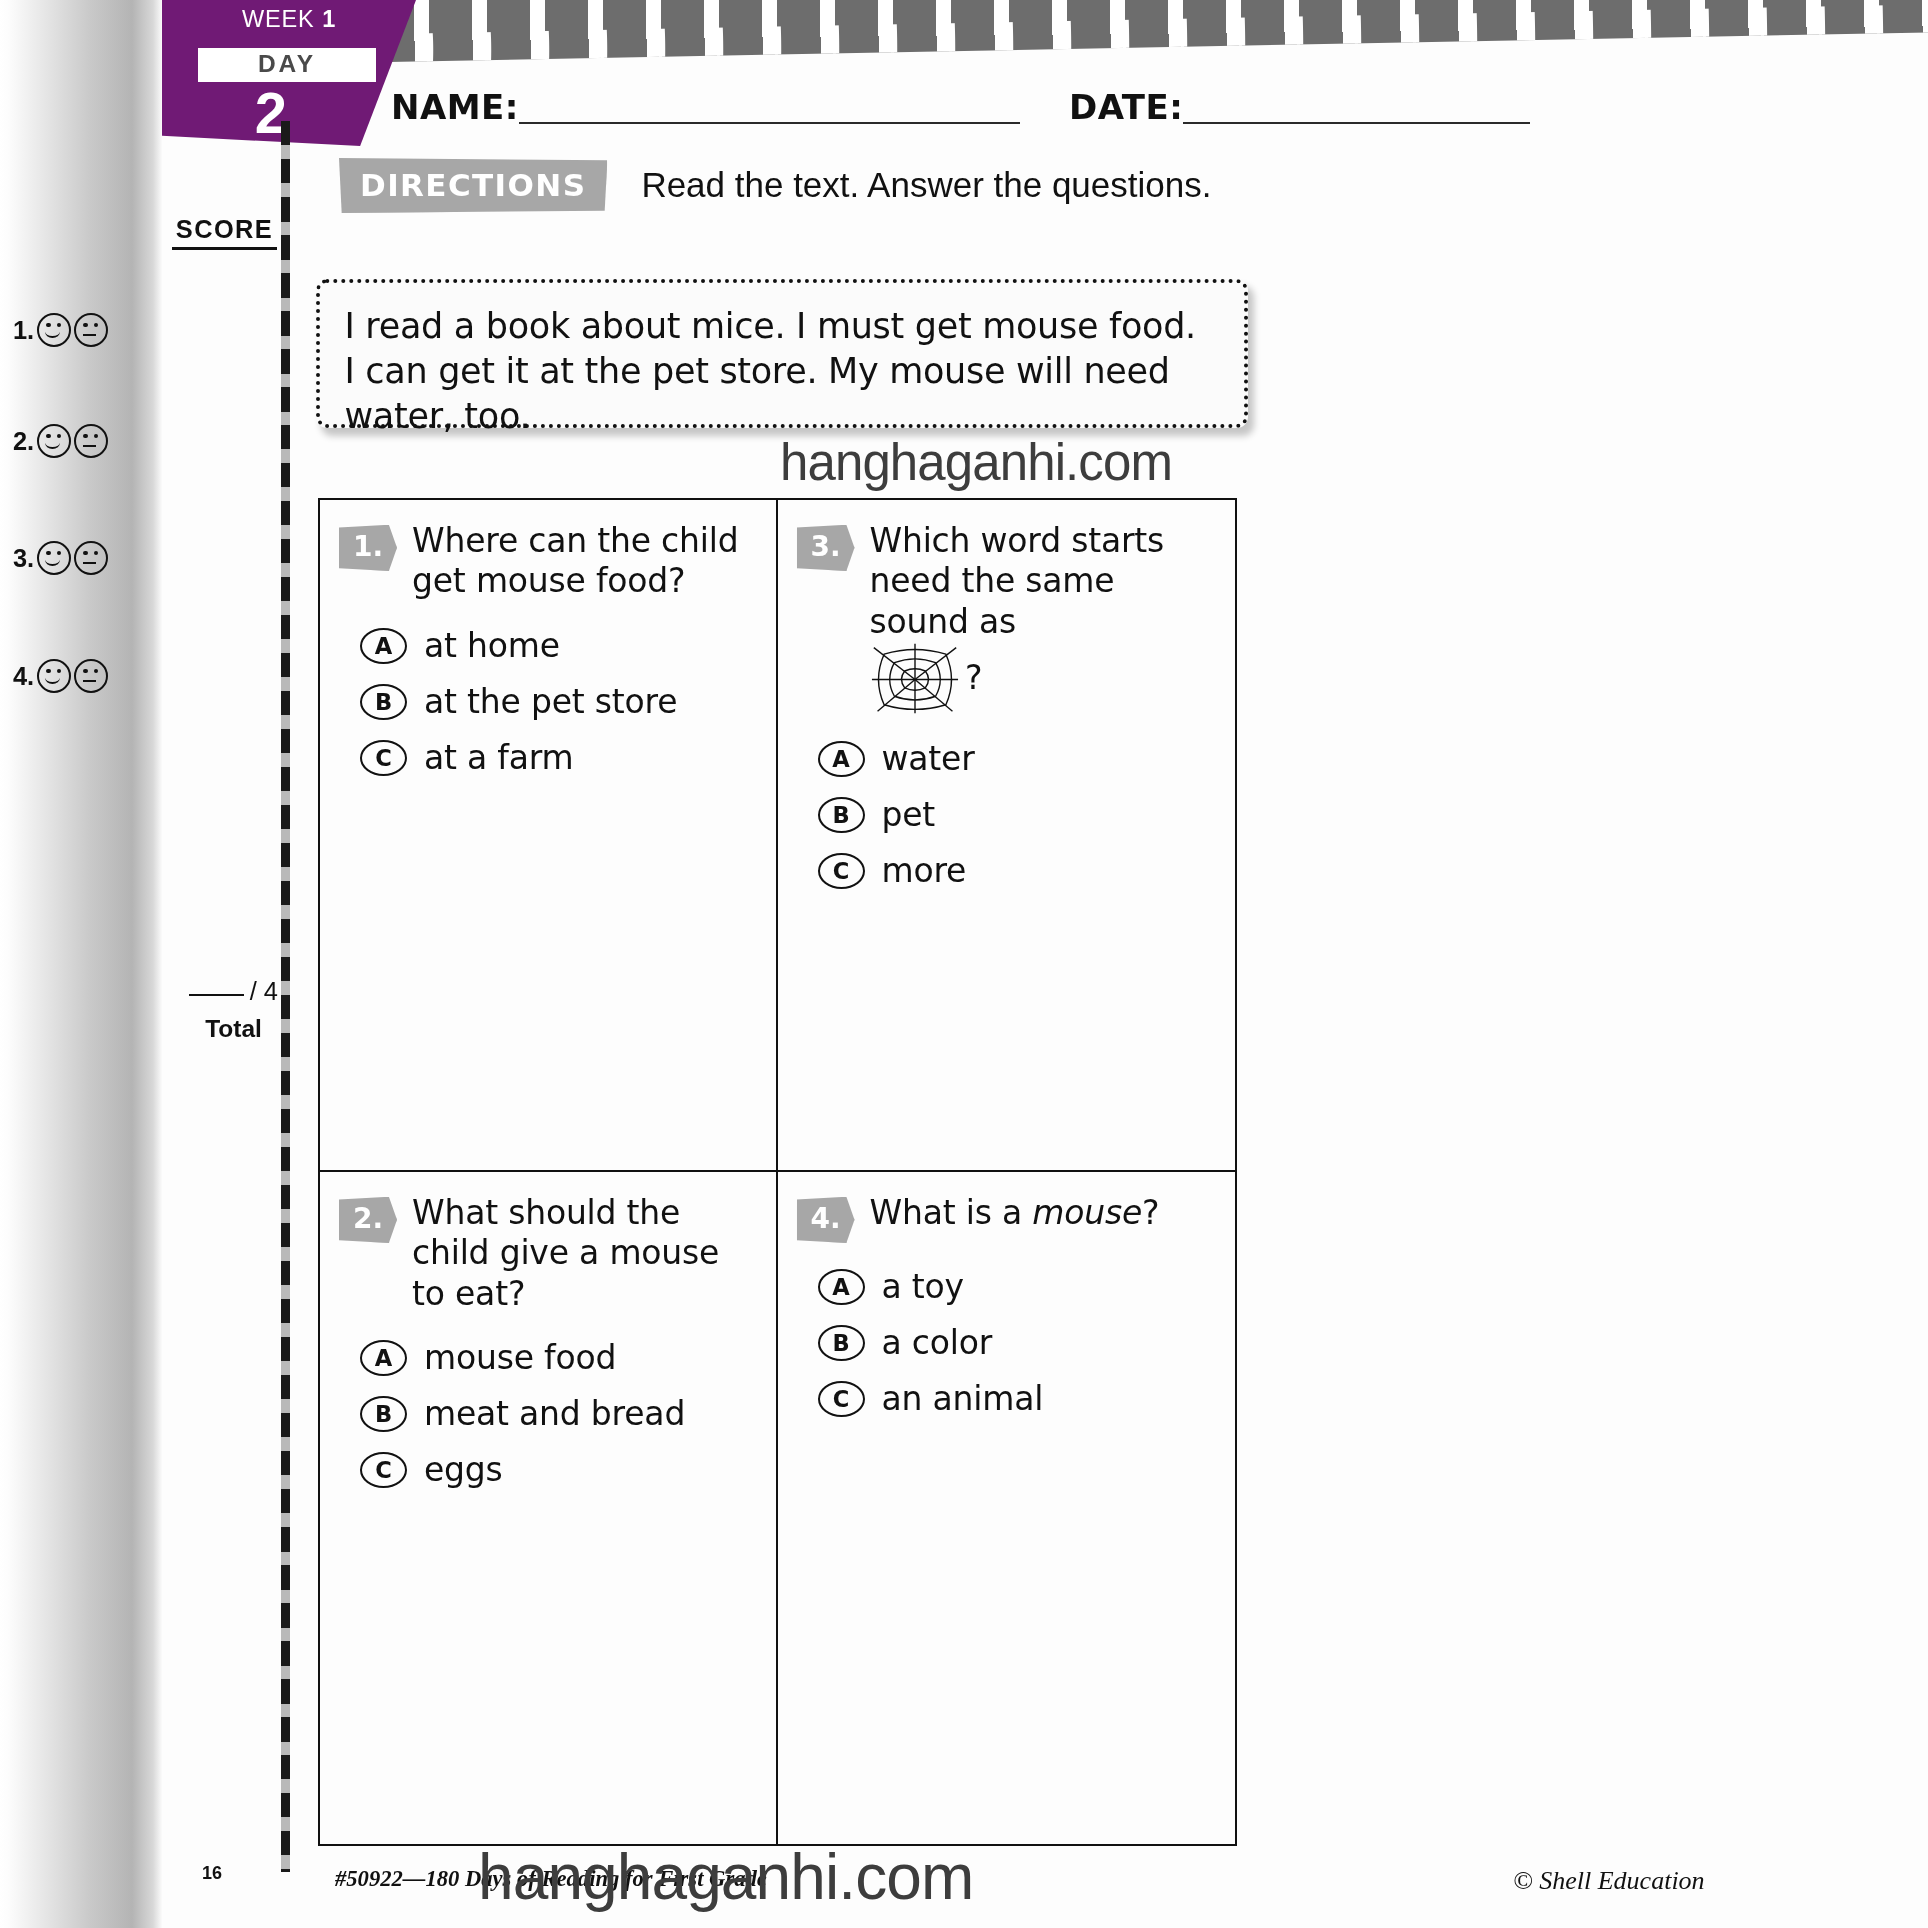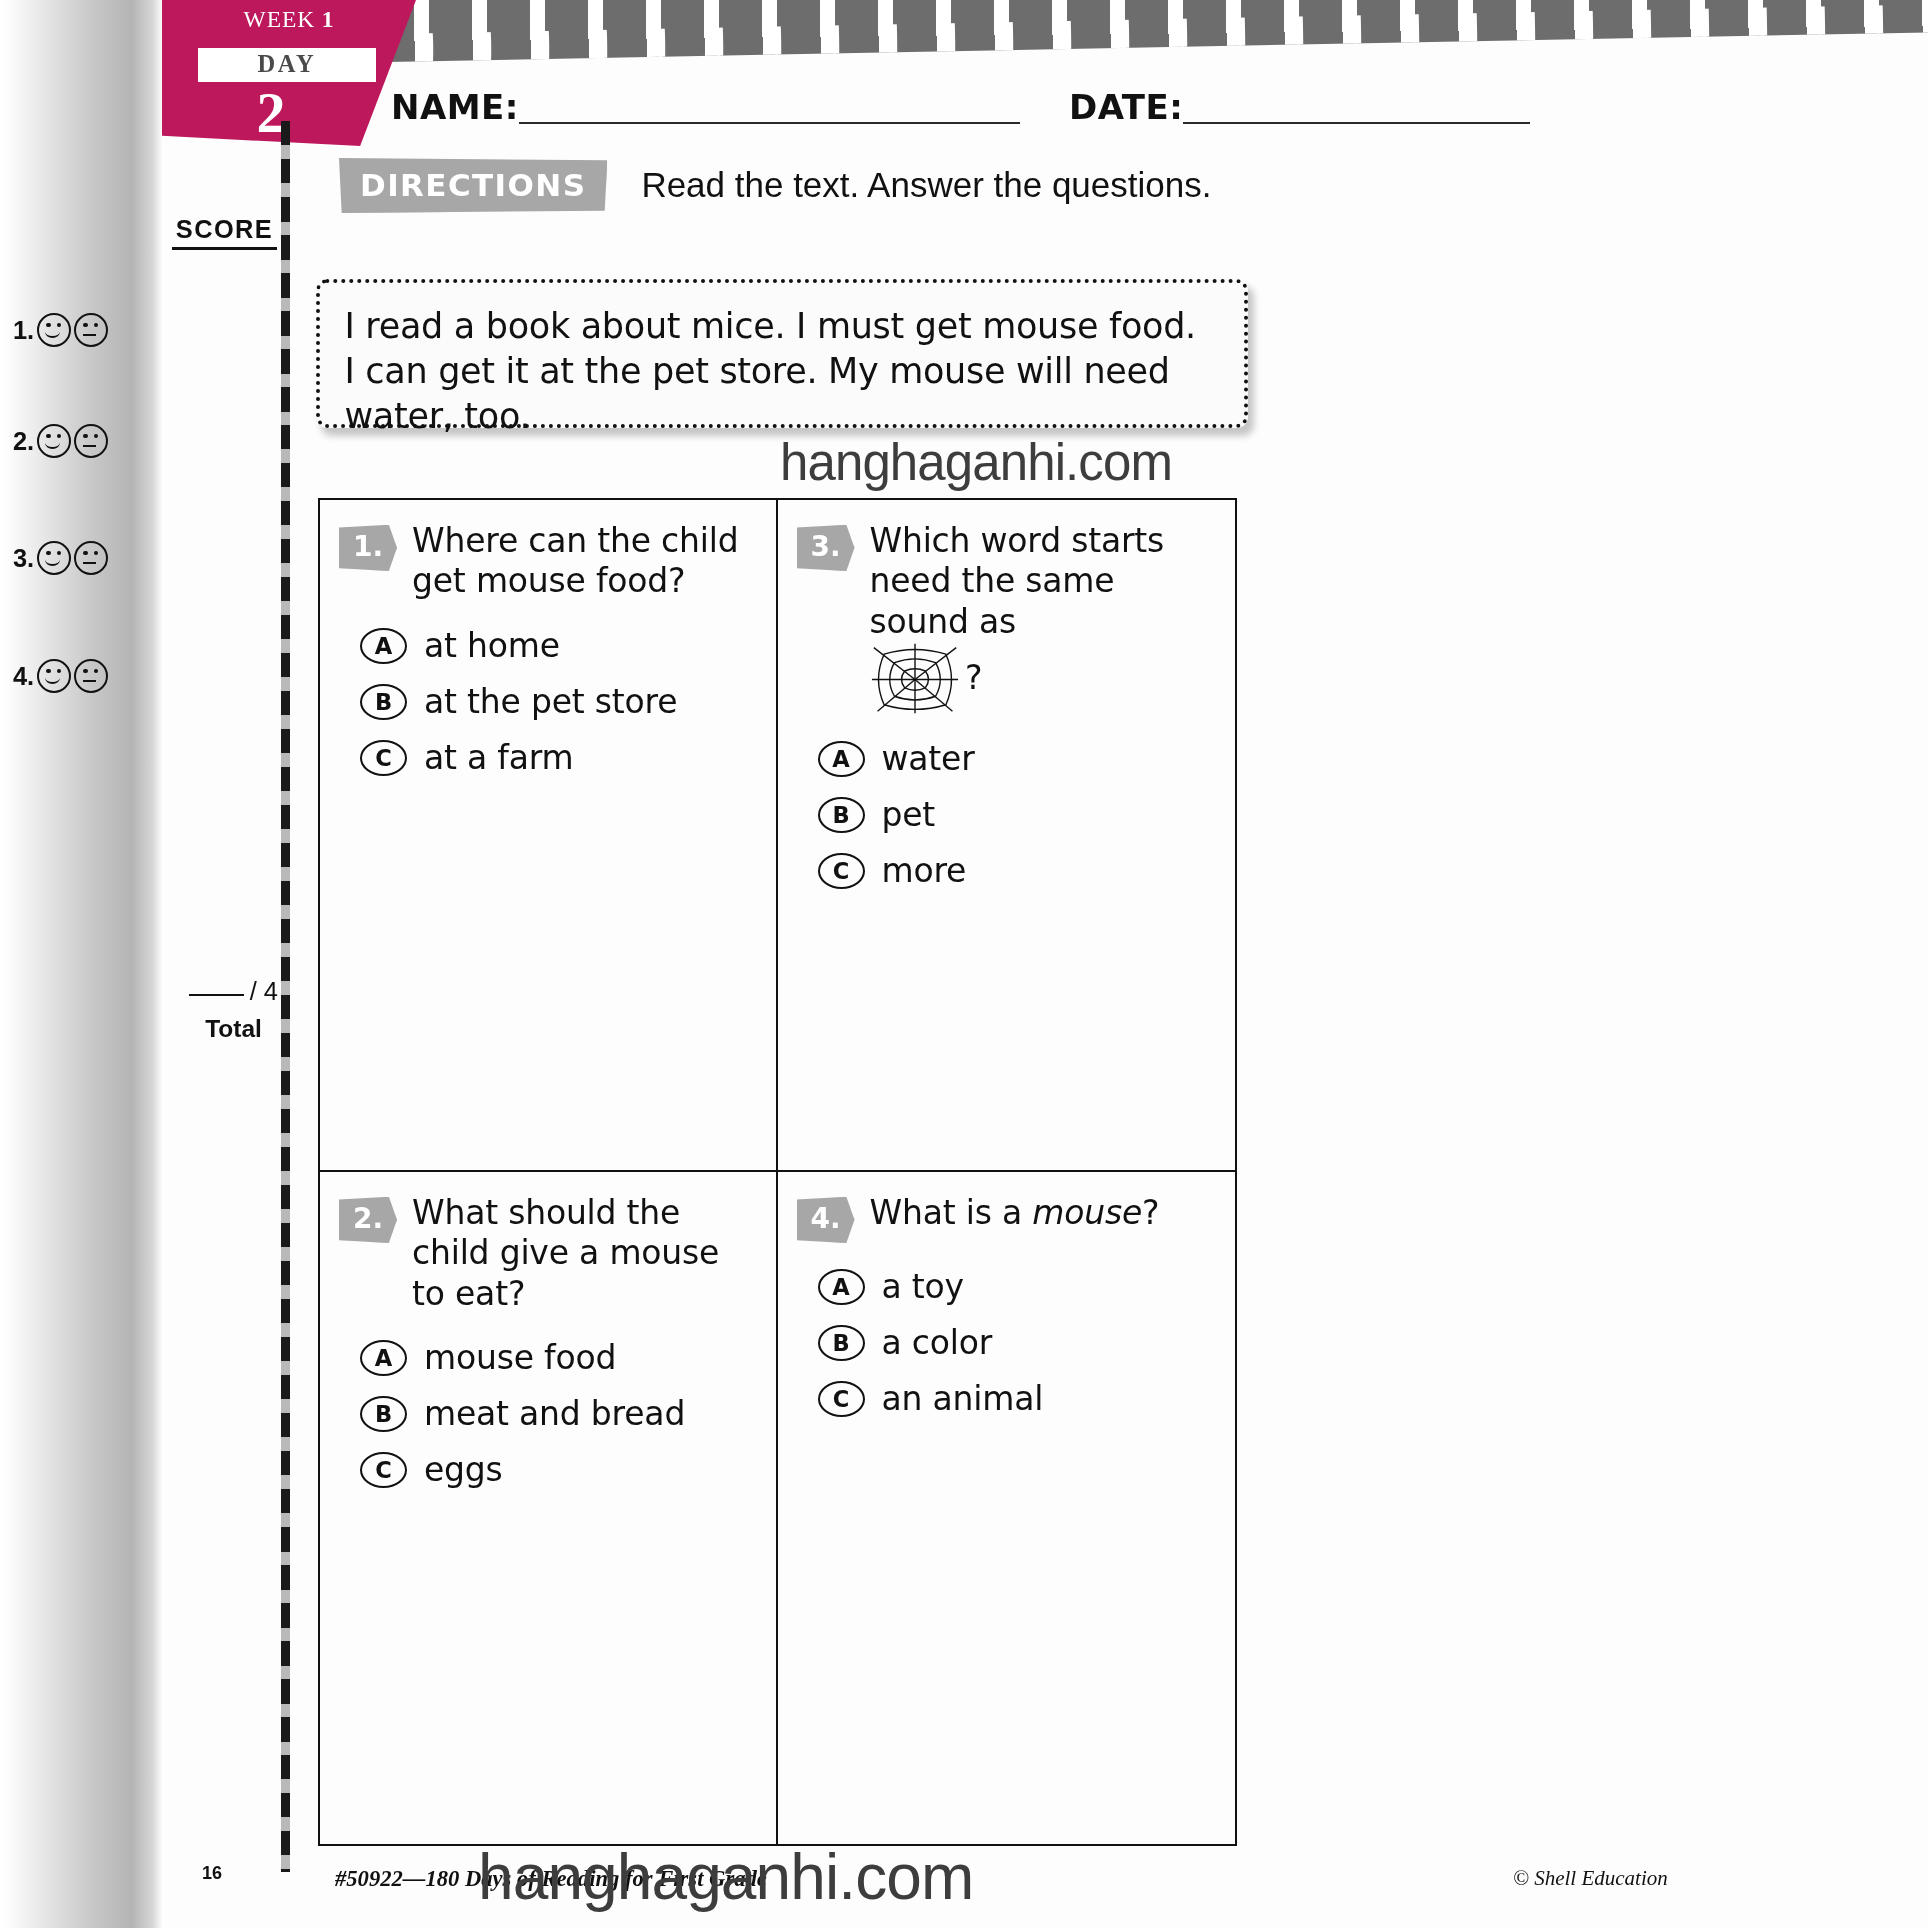--- a/index.html
+++ b/index.html
@@ -59,25 +59,24 @@
     transform: rotate(-1.1deg);
     background-image: repeating-radial-gradient(circle at 13px 11.3px,
         #ffffff 0px, #ffffff 5.6px, transparent 6.6px, transparent 58px);
   }
 
   
   #week-flag {
     position: absolute;
     left: 162px; top: 0;
     width: 254px; height: 146px;
-    background: #be185d;
+    background: #701a75;
     clip-path: polygon(0 0, 100% 0, 78% 100%, 0 93%);
     color: #ffffff;
     text-align: center;
-    font-family: Liberation Serif, serif;
   }
   #week-flag .week-line {
     margin-top: 5.6px;
     font-size: 23.5px;
     font-weight: 400;
     letter-spacing: 0.9px;
   }
   #week-flag .week-line b { font-weight: 700; }
   #week-flag .day-band {
     margin: 15px 40px 0 36px;
@@ -361,21 +360,21 @@
     left: 335px; top: 1866px;
     font-size: 22.6px;
     font-style: italic;
     font-weight: 700;
     color: #111;
     font-family: "Liberation Serif", serif;
   }
   #footer-right {
     position: absolute;
     left: 1513px; top: 1866px;
-    font-size: 21px;
+    font-size: 26px;
     font-style: italic;
     color: #111;
     font-family: "Liberation Serif", serif;
   }
 </style>
 </head>
 <body>
 
 <div id="page">
 

